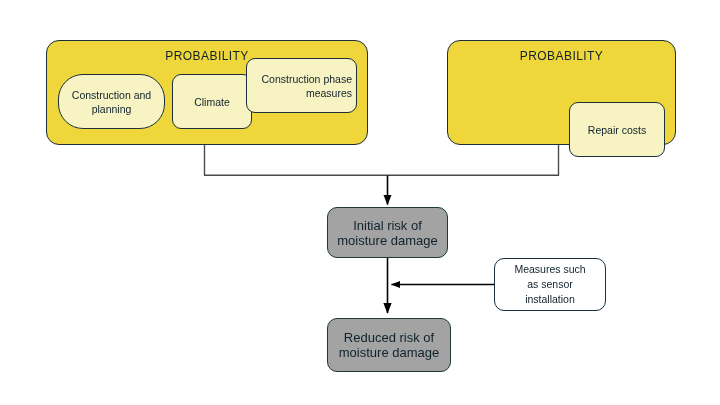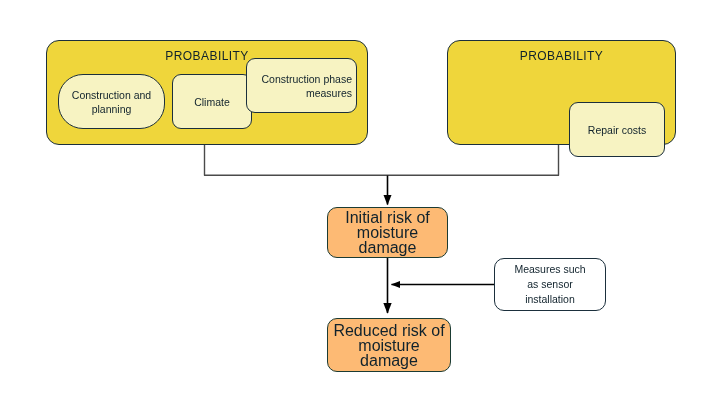--- a/index.html
+++ b/index.html
@@ -42,29 +42,29 @@
     align-items: center;
     justify-content: center;
     text-align: center;
     font-size: 10.5px;
     line-height: 14px;
     color: #10222c;
     padding: 2px 4px;
   }
   .risk-box {
     position: absolute;
-    background: #fdba74;
+    background: #a3a3a3;
     border: 1.3px solid #1b3b33;
     border-radius: 10px;
     box-sizing: border-box;
     display: flex;
     align-items: center;
     justify-content: center;
     text-align: center;
-    font-size: 16px;
+    font-size: 13px;
     line-height: 15px;
     color: #10222c;
     padding: 2px 4px;
   }
   .plain-box {
     position: absolute;
     background: #ffffff;
     border: 1.3px solid #1b2f3c;
     border-radius: 10px;
     box-sizing: border-box;

